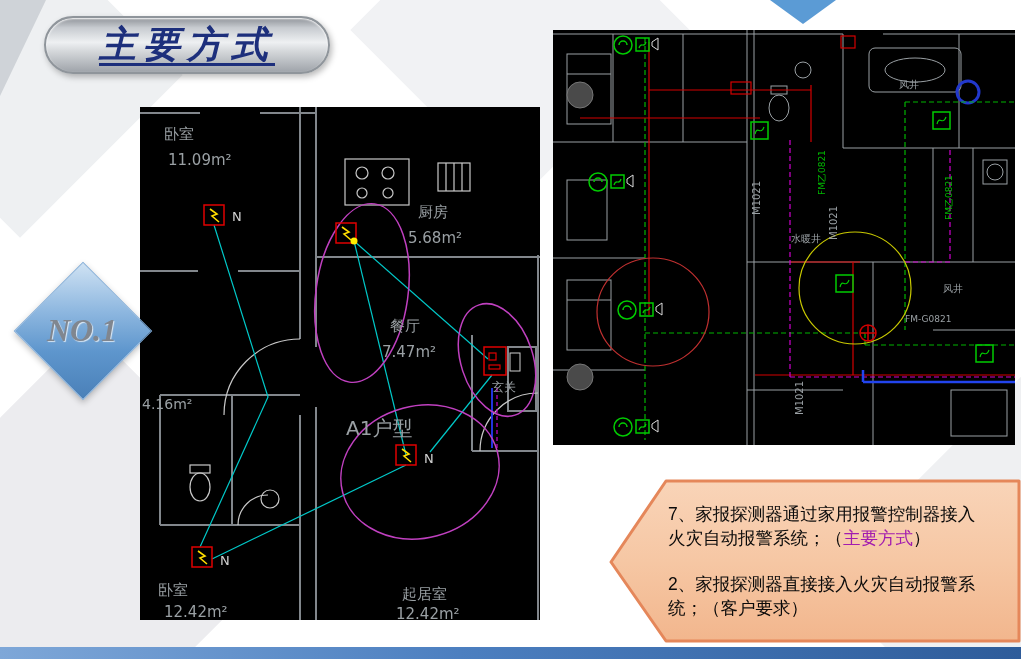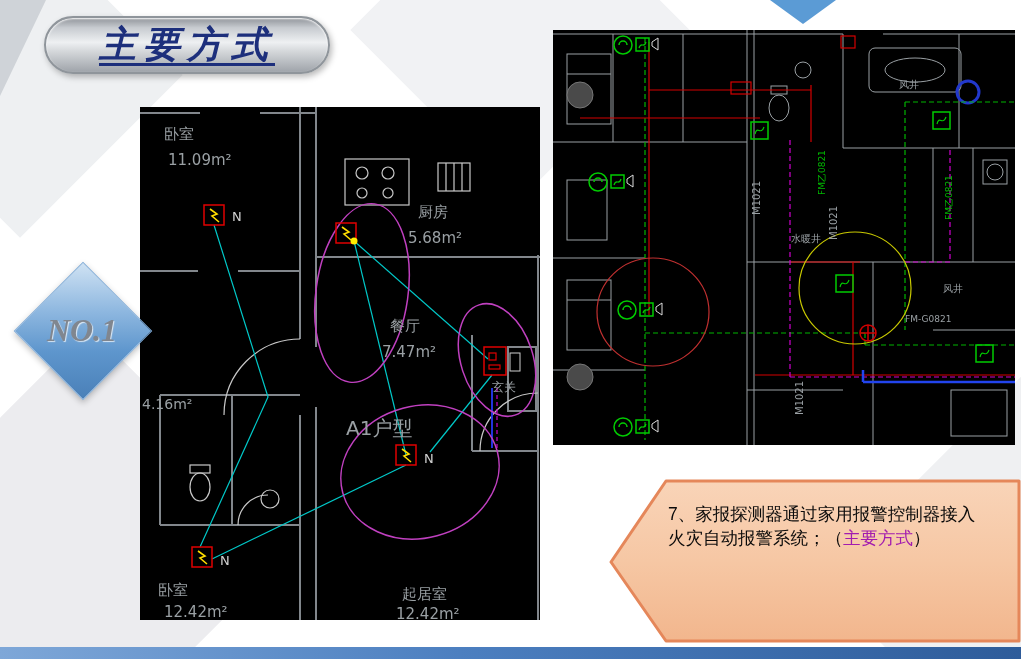--- a/index.html
+++ b/index.html
@@ -303,17 +303,18 @@
         <linearGradient id="cg" x1="0" y1="0" x2="0" y2="1">
           <stop offset="0%" stop-color="#f9d4b8"></stop>
           <stop offset="50%" stop-color="#f6c7a4"></stop>
           <stop offset="100%" stop-color="#f2b68d"></stop>
         </linearGradient>
       </defs>
       <polygon points="3,84 58,3 411,3 411,163 58,163" fill="url(#cg)" stroke="#e5875a" stroke-width="3" stroke-linejoin="round"></polygon>
     </svg>
     <div class="callout-text">
       <p><span>7、家报探测器通过家用报警控制器接入火灾自动报警系统；（</span><span class="hl">主要方式</span><span>）</span></p>
+      <p class="item2">2、家报探测器直接接入火灾自动报警系统；（客户要求）</p>
     </div>
   </div>
 
   <div class="bottom-bar"></div>
 </div>
 
 </body></html>

